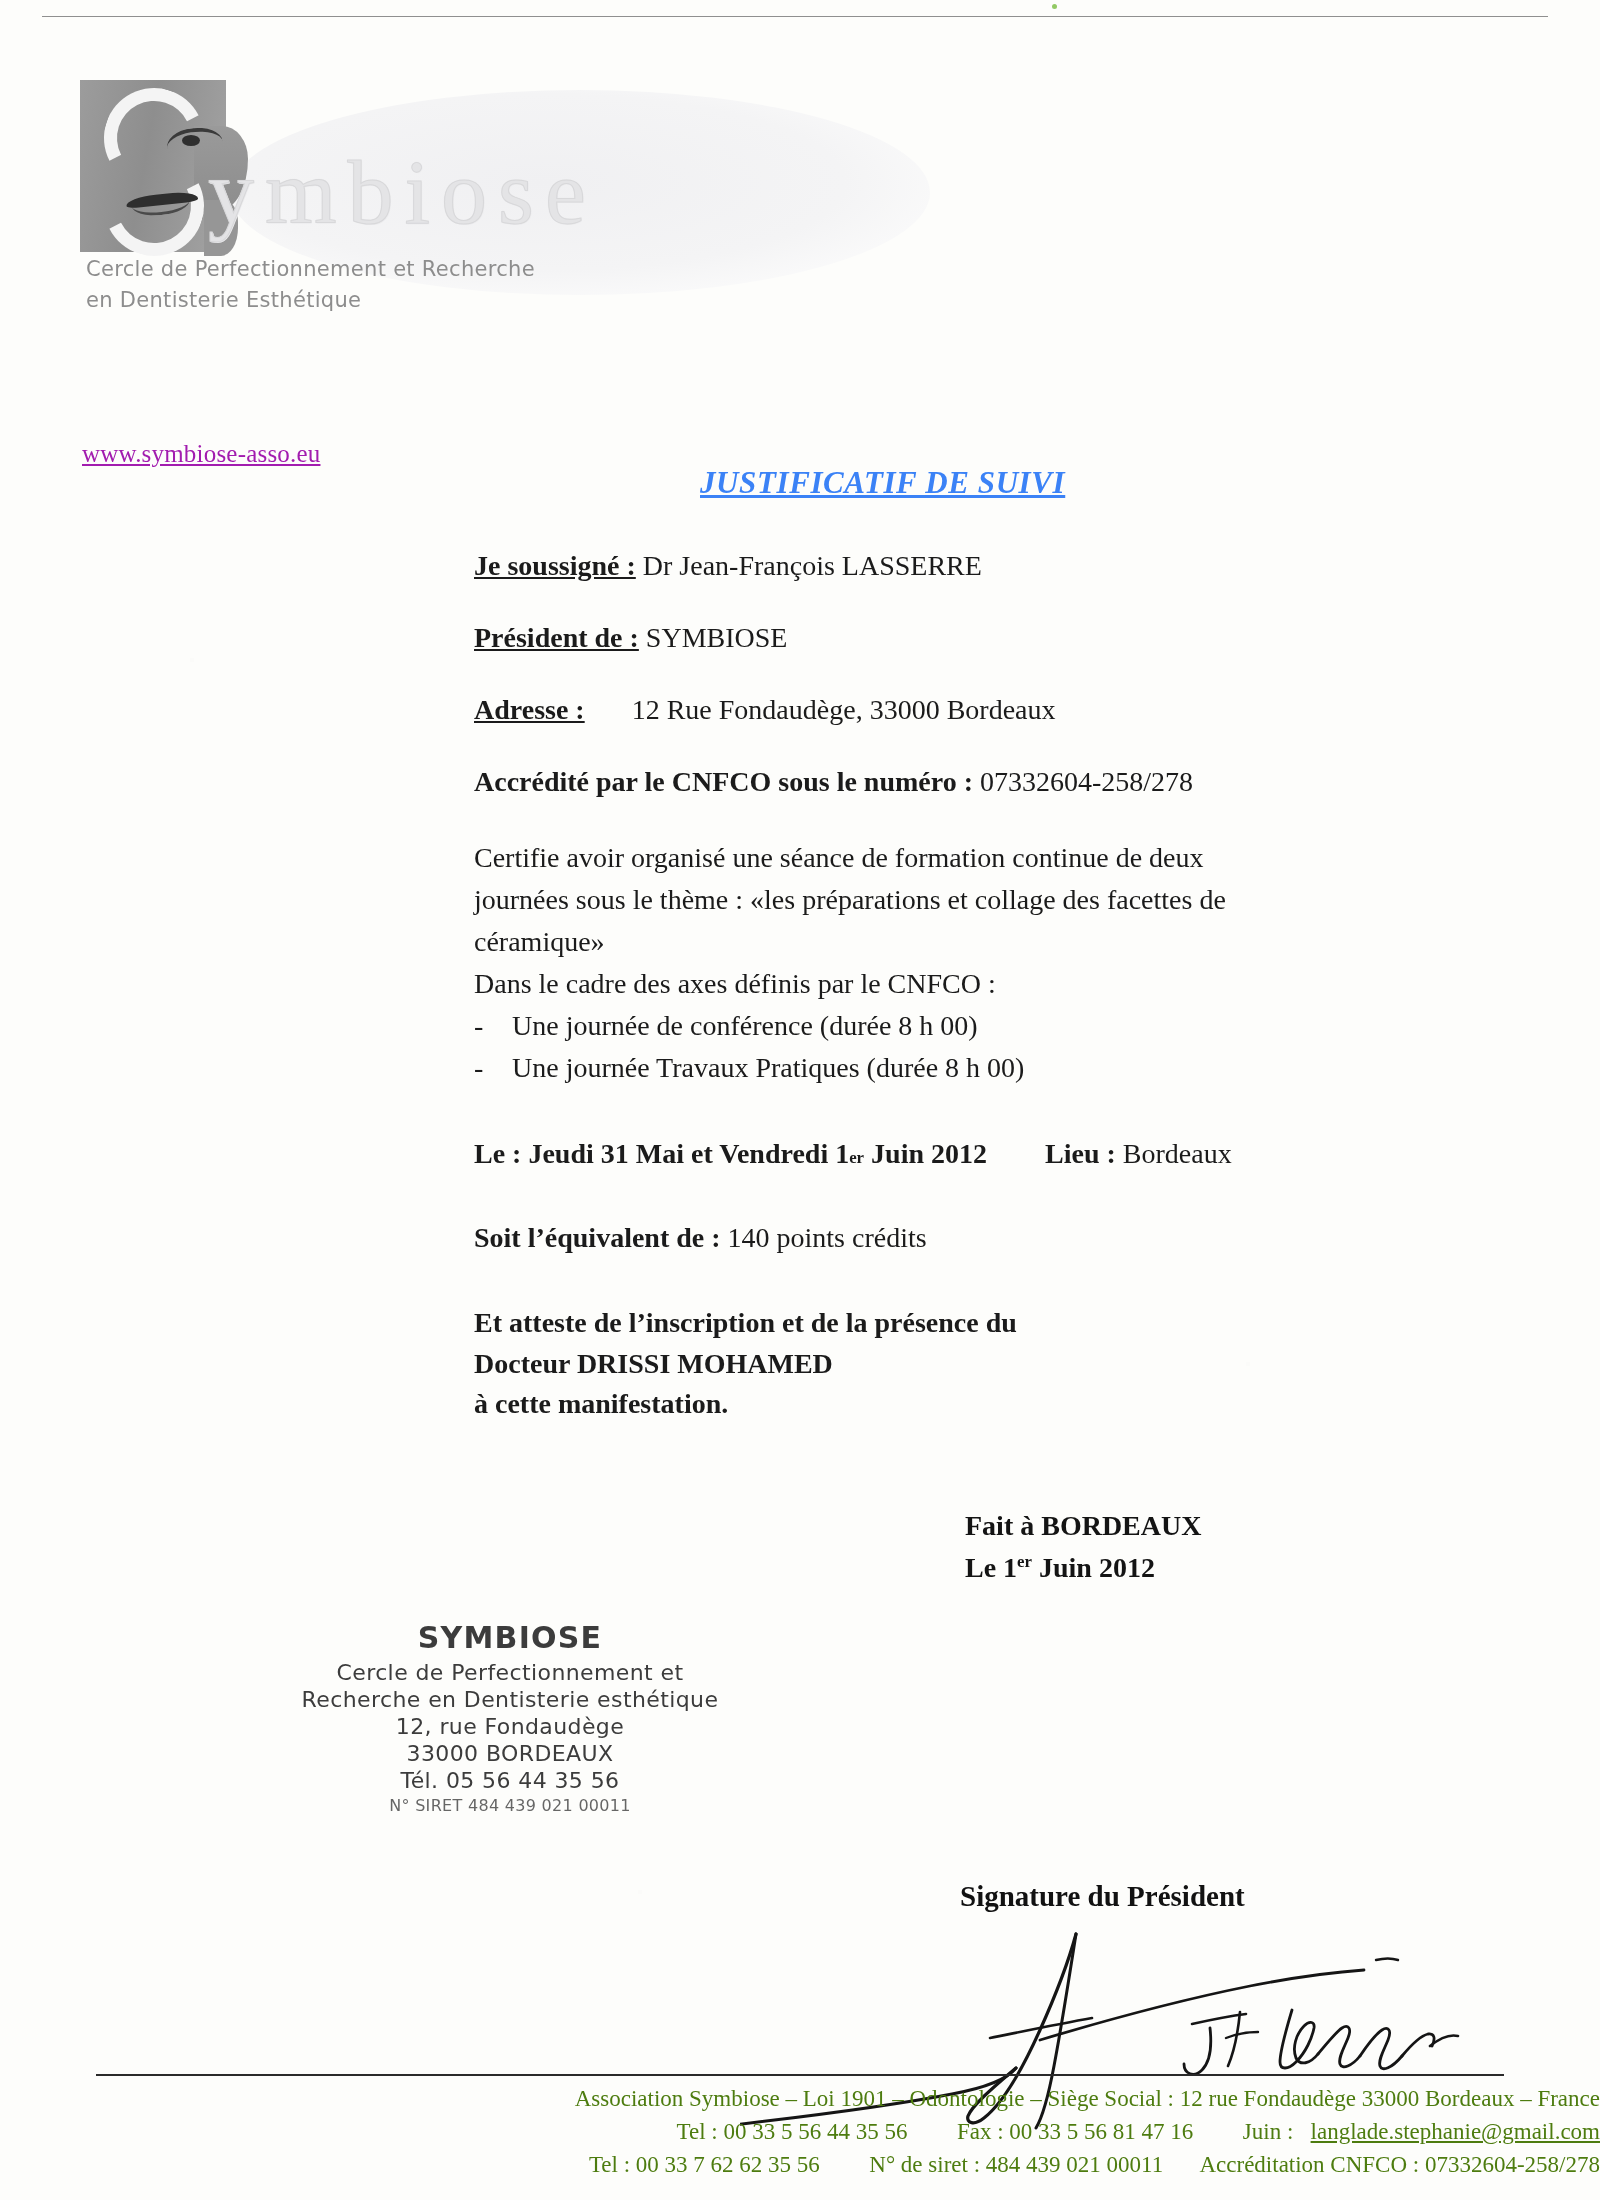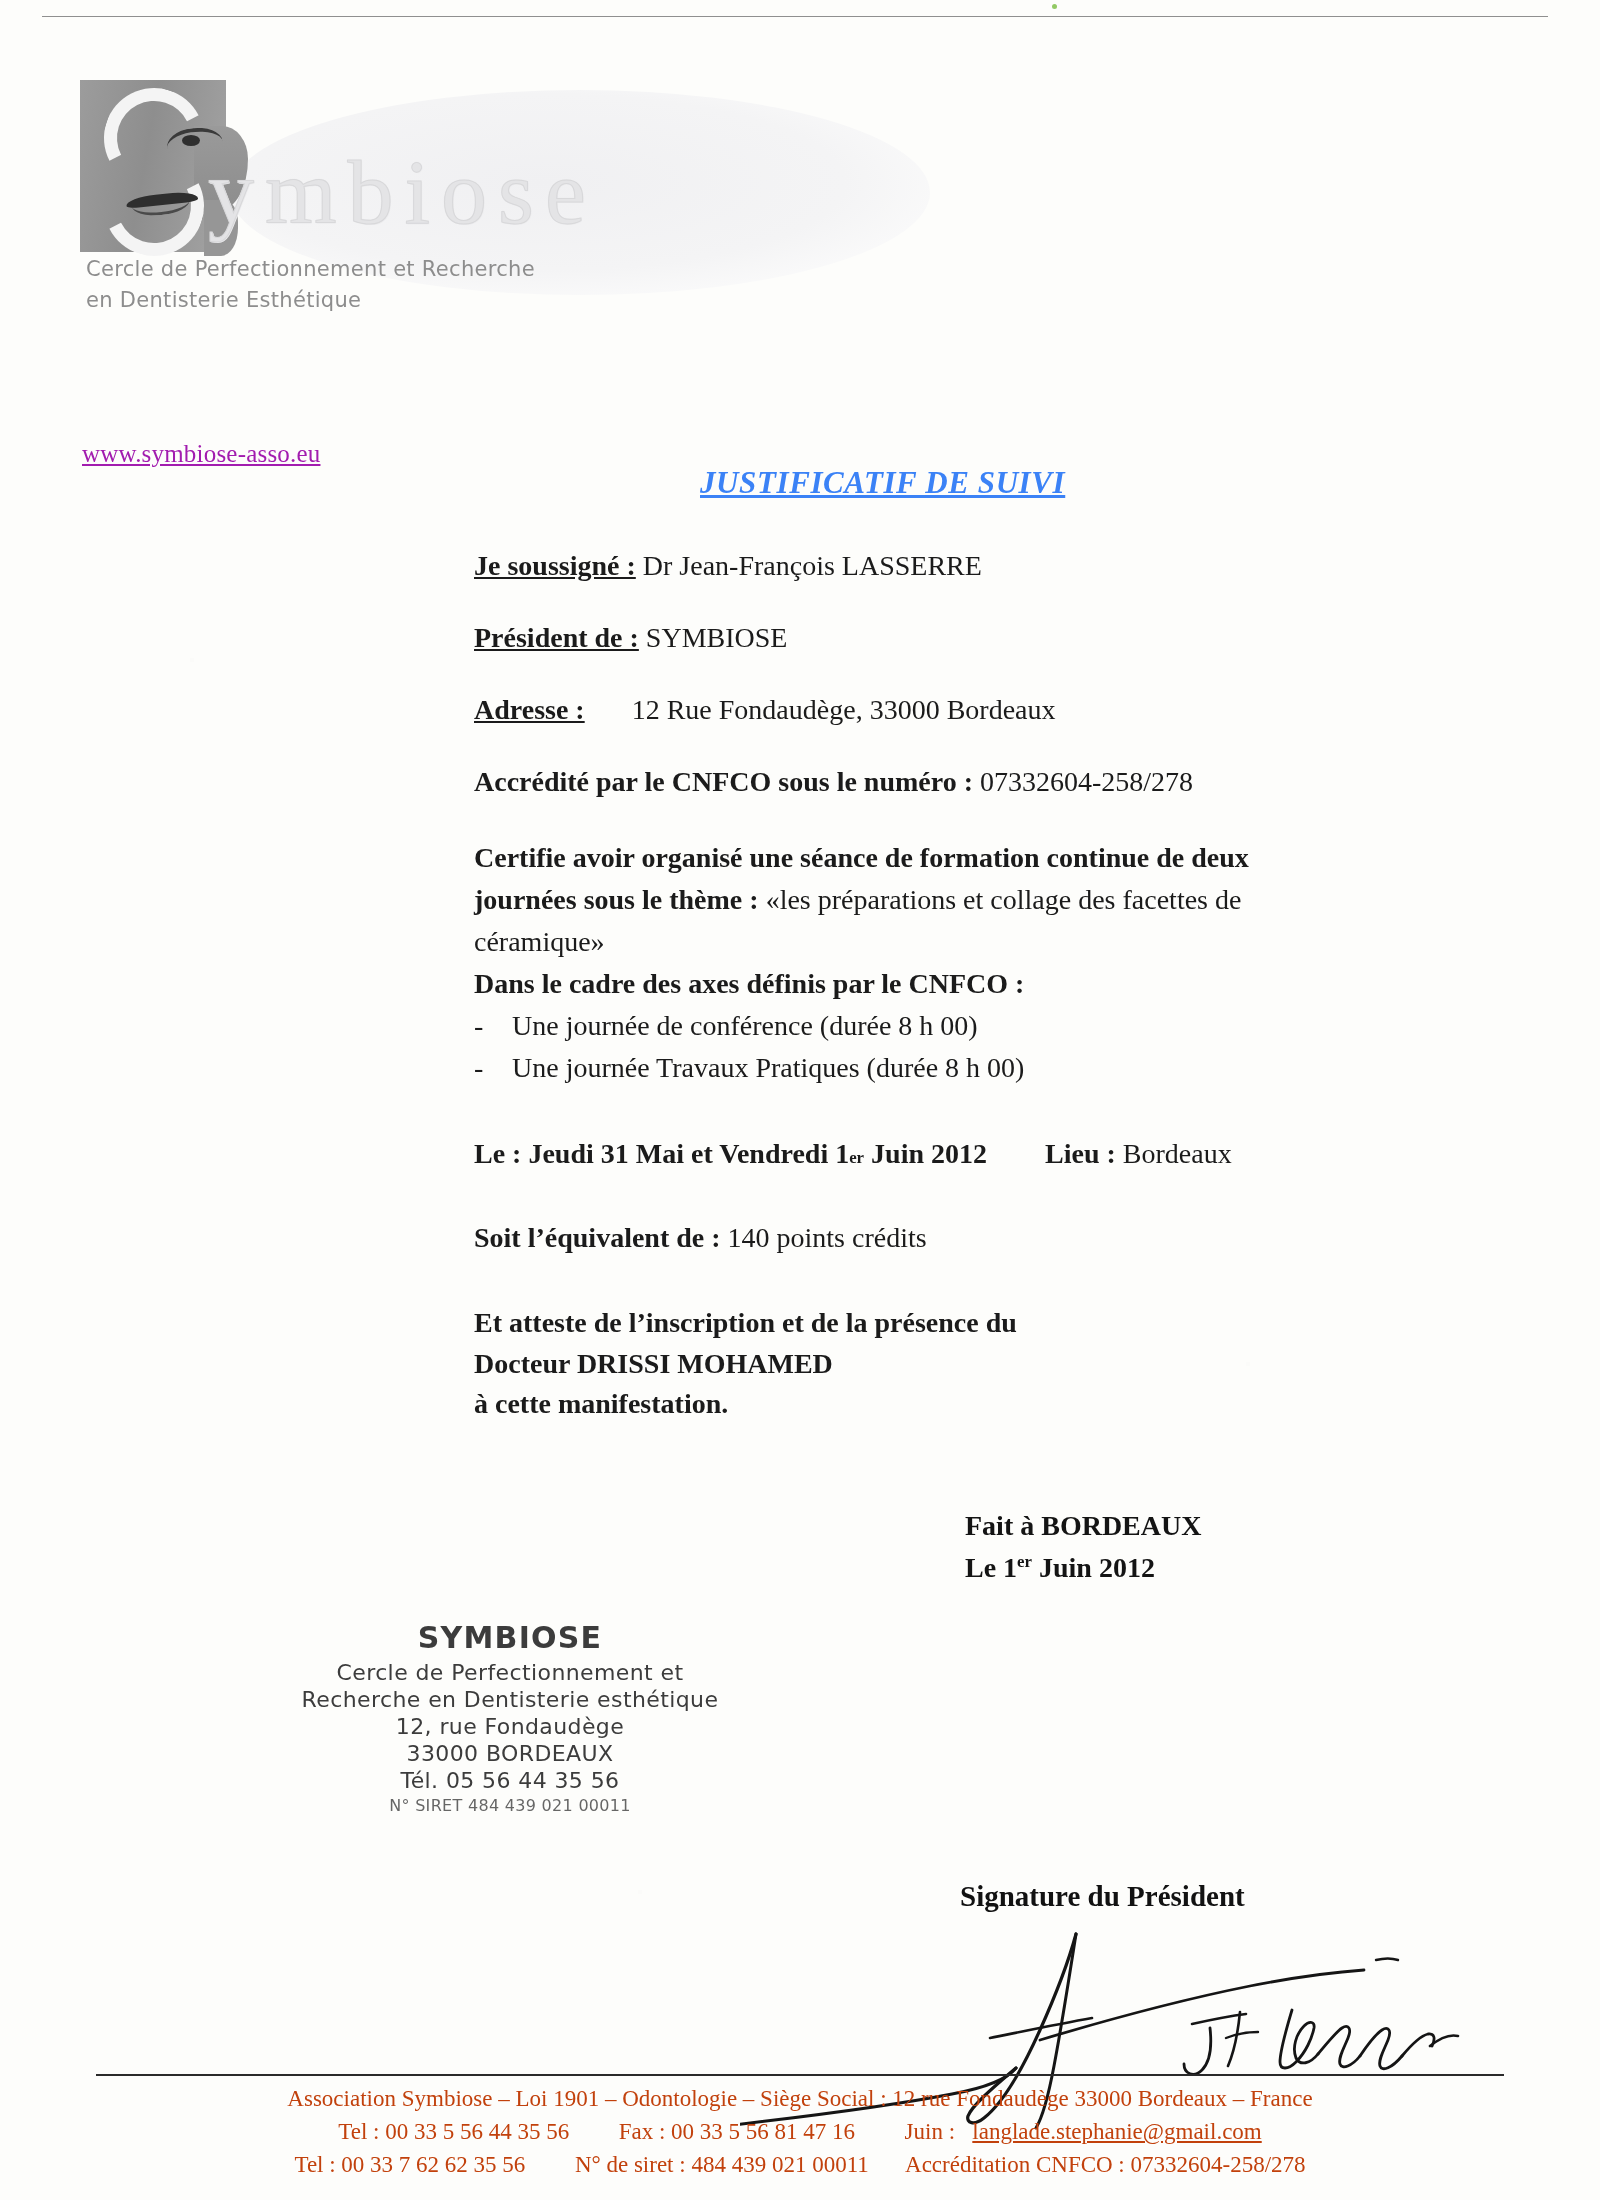--- a/index.html
+++ b/index.html
@@ -233,21 +233,21 @@
     font-weight: bold;
     text-decoration: underline;
   }
   .lbl-nound { font-weight: bold; }
   .val { font-weight: normal; }
 
   .para {
     margin-top: 34px;
     margin-bottom: 0;
   }
-  .para b { font-weight: bold; }
+  .para b { font-weight: normal; }
   .bullet-list {
     margin: 0;
     padding: 0;
     list-style: none;
   }
   .bullet-list li {
     display: flex;
     gap: 26px;
     font-weight: normal;
   }
@@ -337,24 +337,24 @@
     right: 96px;
     top: 2074px;
     height: 2px;
     background: #2a2a2a;
   }
   .footer {
     position: absolute;
     left: 0;
     right: 0;
     top: 2082px;
-    text-align: center;
+    text-align: right;
     font-size: 23px;
     line-height: 33px;
-    color: #c2410c;
+    color: #4d7c0f;
   }
   .footer .fline { white-space: nowrap; }
   .footer .spacer-lg { display: inline-block; width: 38px; }
   .footer .spacer-md { display: inline-block; width: 26px; }
   .footer .mail {
     text-decoration: underline;
   }
 </style>
 </head>
 <body>

